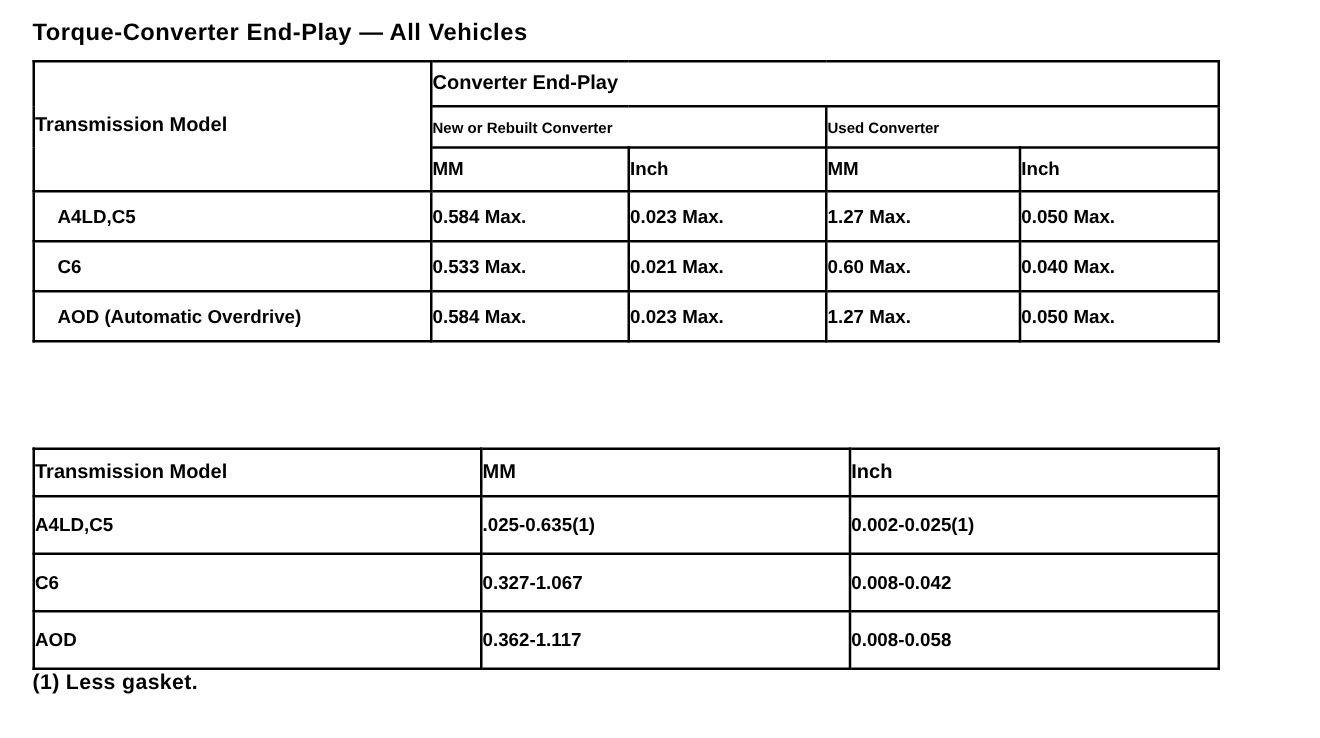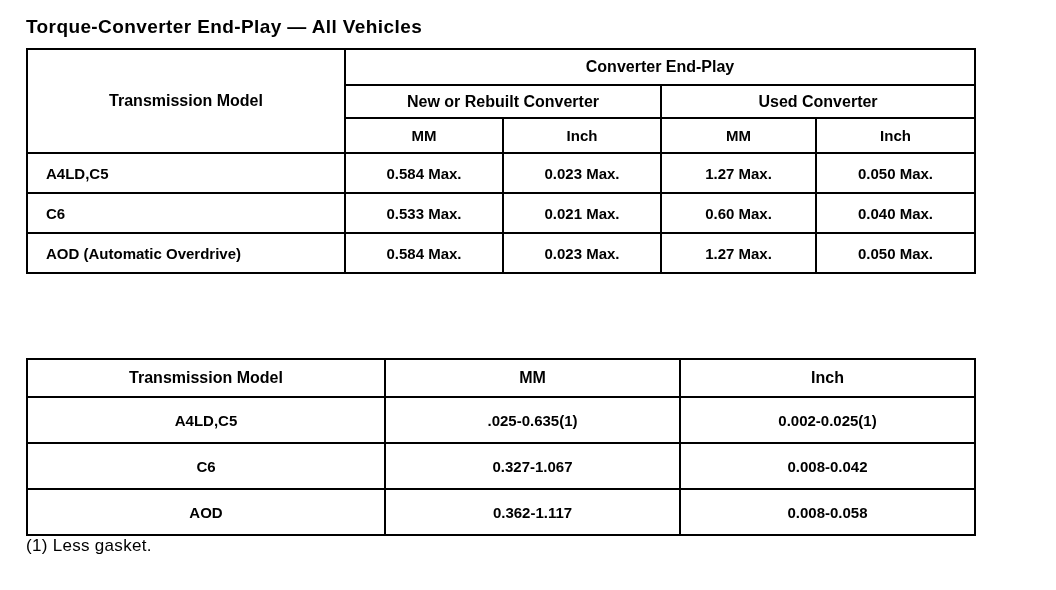--- a/index.html
+++ b/index.html
@@ -27,52 +27,52 @@
     margin: 0;
     white-space: nowrap;
   }
   #title-1 { position: absolute; left: 26px; top: 16px; }
   #title-2 { position: absolute; left: 26px; top: 328px; }
   #footnote {
     position: absolute;
     left: 26px;
     top: 536px;
     font-size: 17px;
-    font-weight: normal;
+    font-weight: bold;
     letter-spacing: 0.3px;
   }
 
   table {
     border-collapse: collapse;
     table-layout: fixed;
   }
   table td, table th {
     border: 2px solid #000000;
     font-size: 15px;
     font-weight: bold;
-    text-align: center;
+    text-align: left;
     vertical-align: middle;
     padding: 0;
     background: #ffffff;
   }
 
   
   #table-converter {
     position: absolute;
     left: 26px;
     top: 48px;
     width: 948px;
   }
   #table-converter .c0 { width: 318px; }
   #table-converter .c1 { width: 158px; }
   #table-converter .c2 { width: 158px; }
   #table-converter .c3 { width: 155px; }
   #table-converter .c4 { width: 159px; }
   #table-converter .h-group { height: 34px; font-size: 16px; }
-  #table-converter .h-sub   { height: 31px; font-size: 16px; }
+  #table-converter .h-sub   { height: 31px; font-size: 12px; }
   #table-converter .h-unit  { height: 33px; }
   #table-converter .model-head { font-size: 16px; }
   #table-converter .body-row td { height: 38px; }
   #table-converter .body-row td.model {
     text-align: left;
     padding-left: 18px;
   }
 
   
   #table-endplay {

